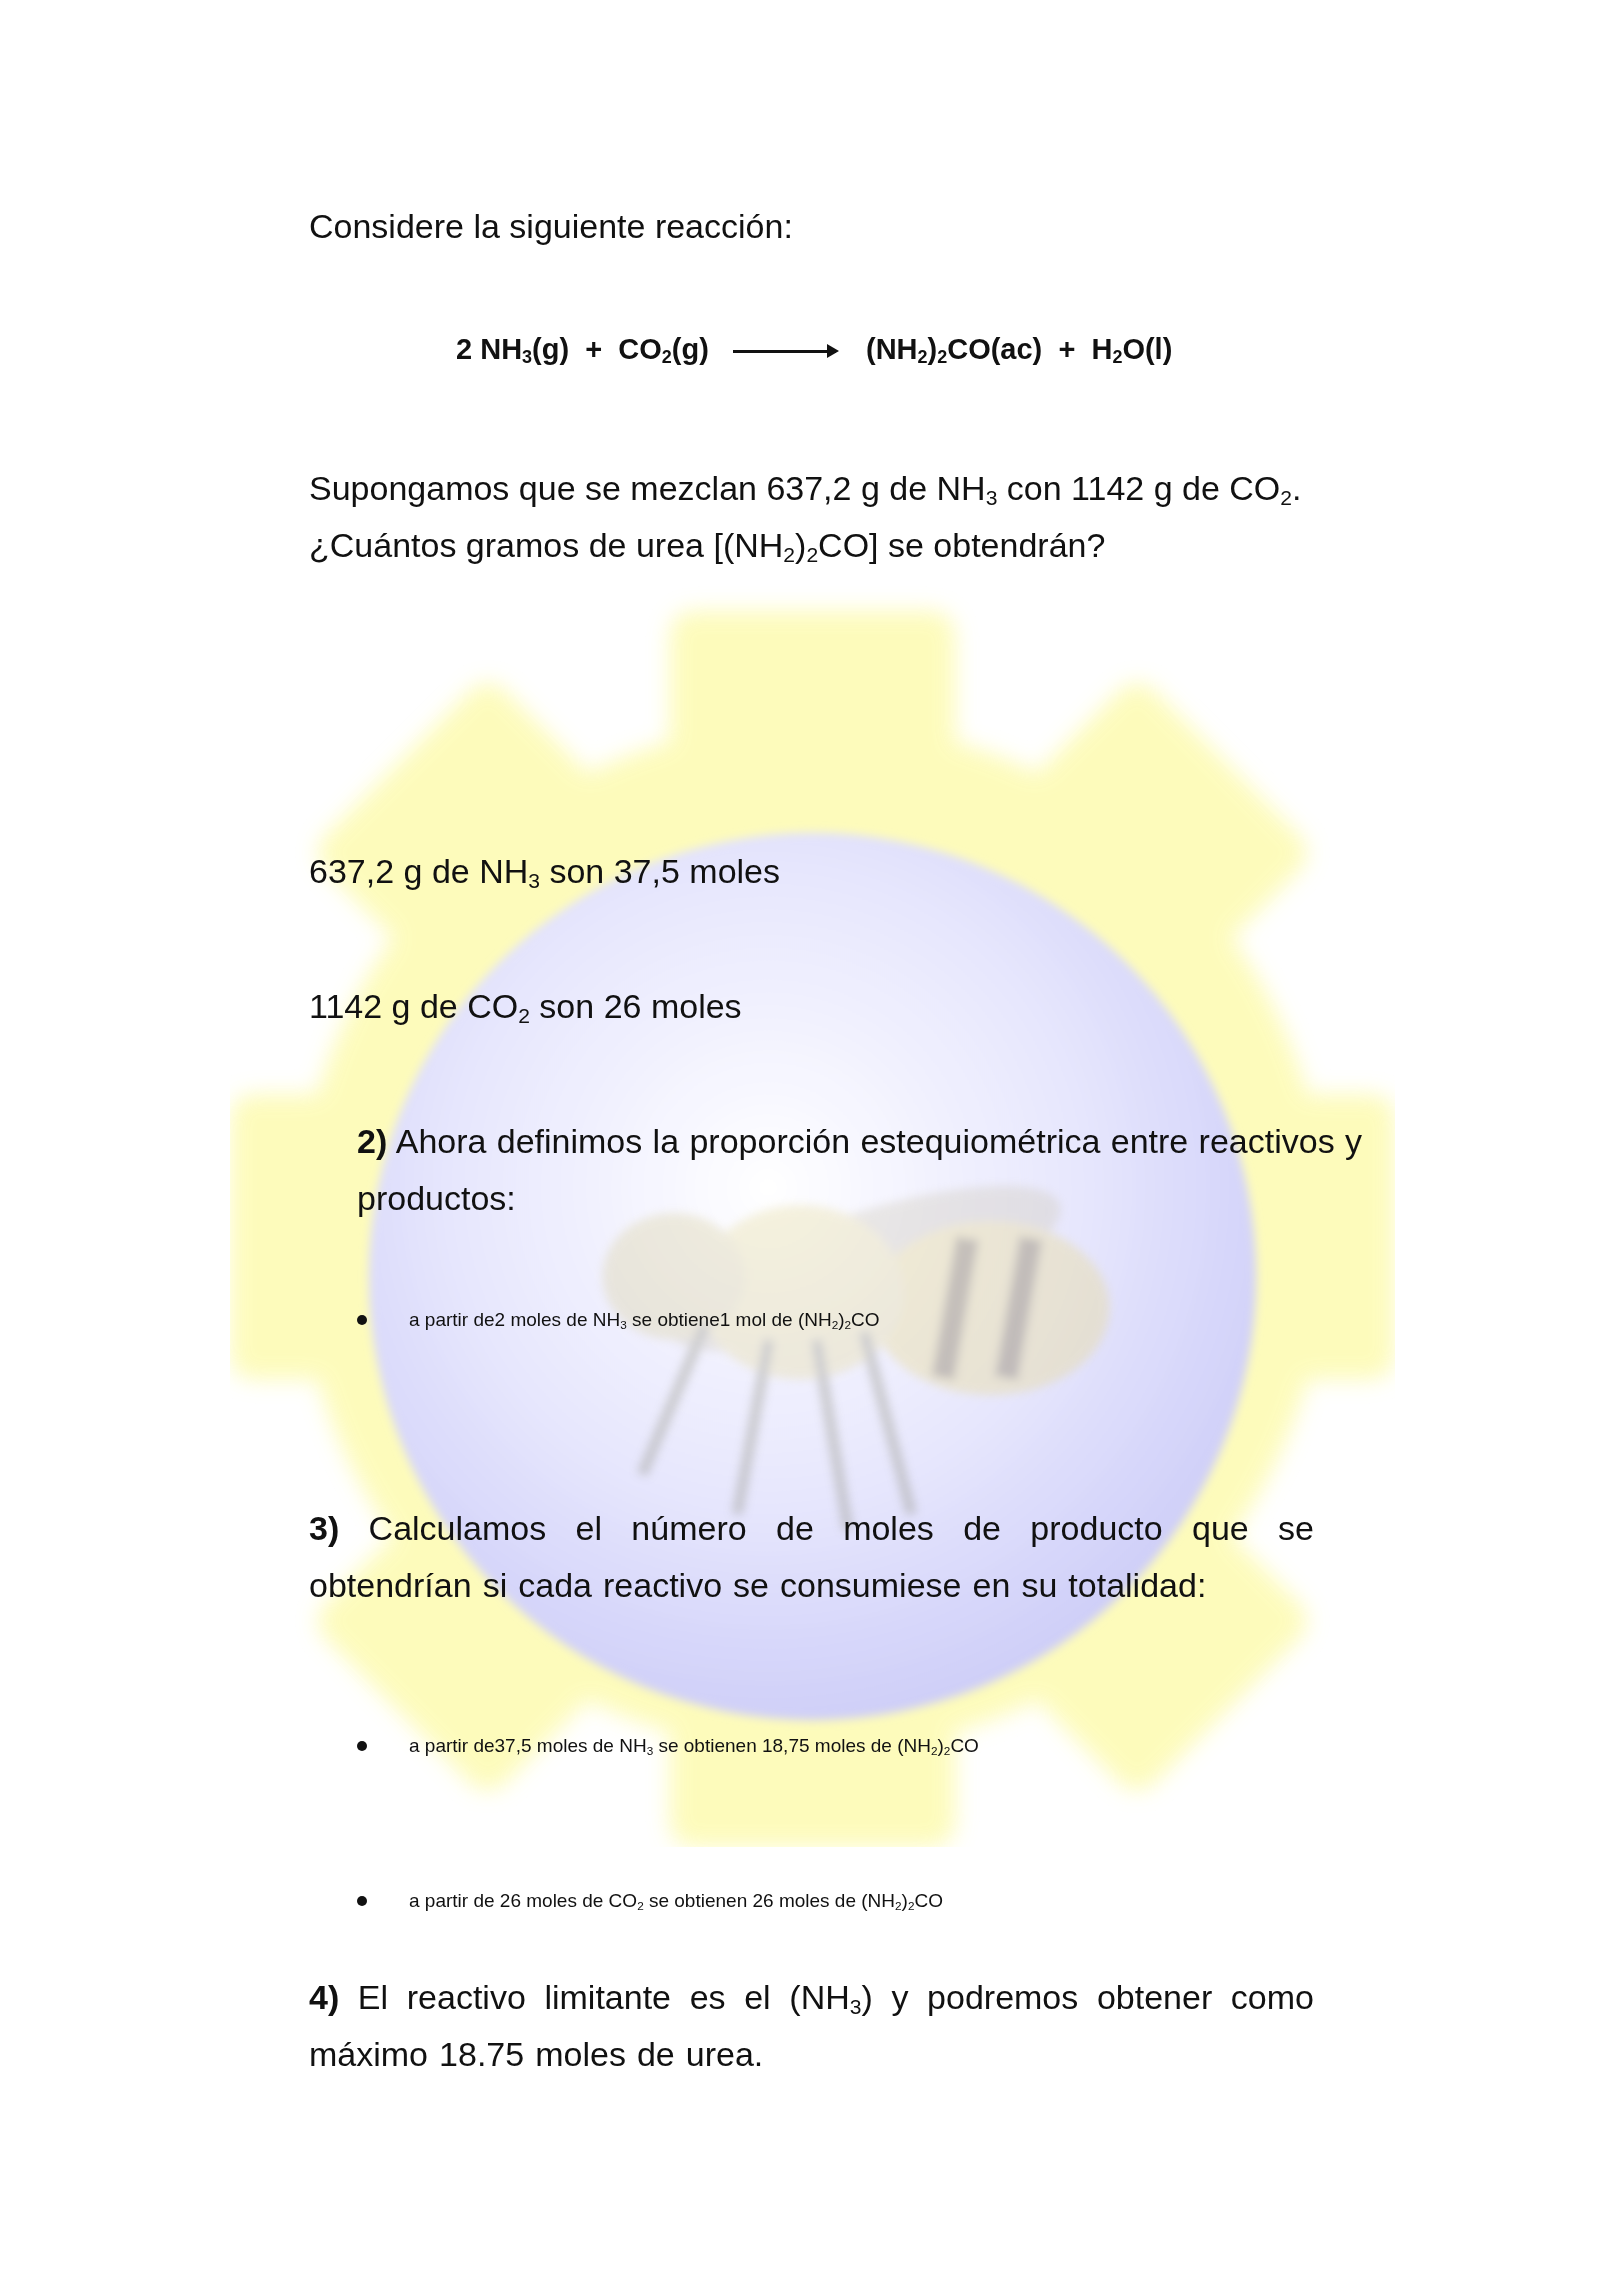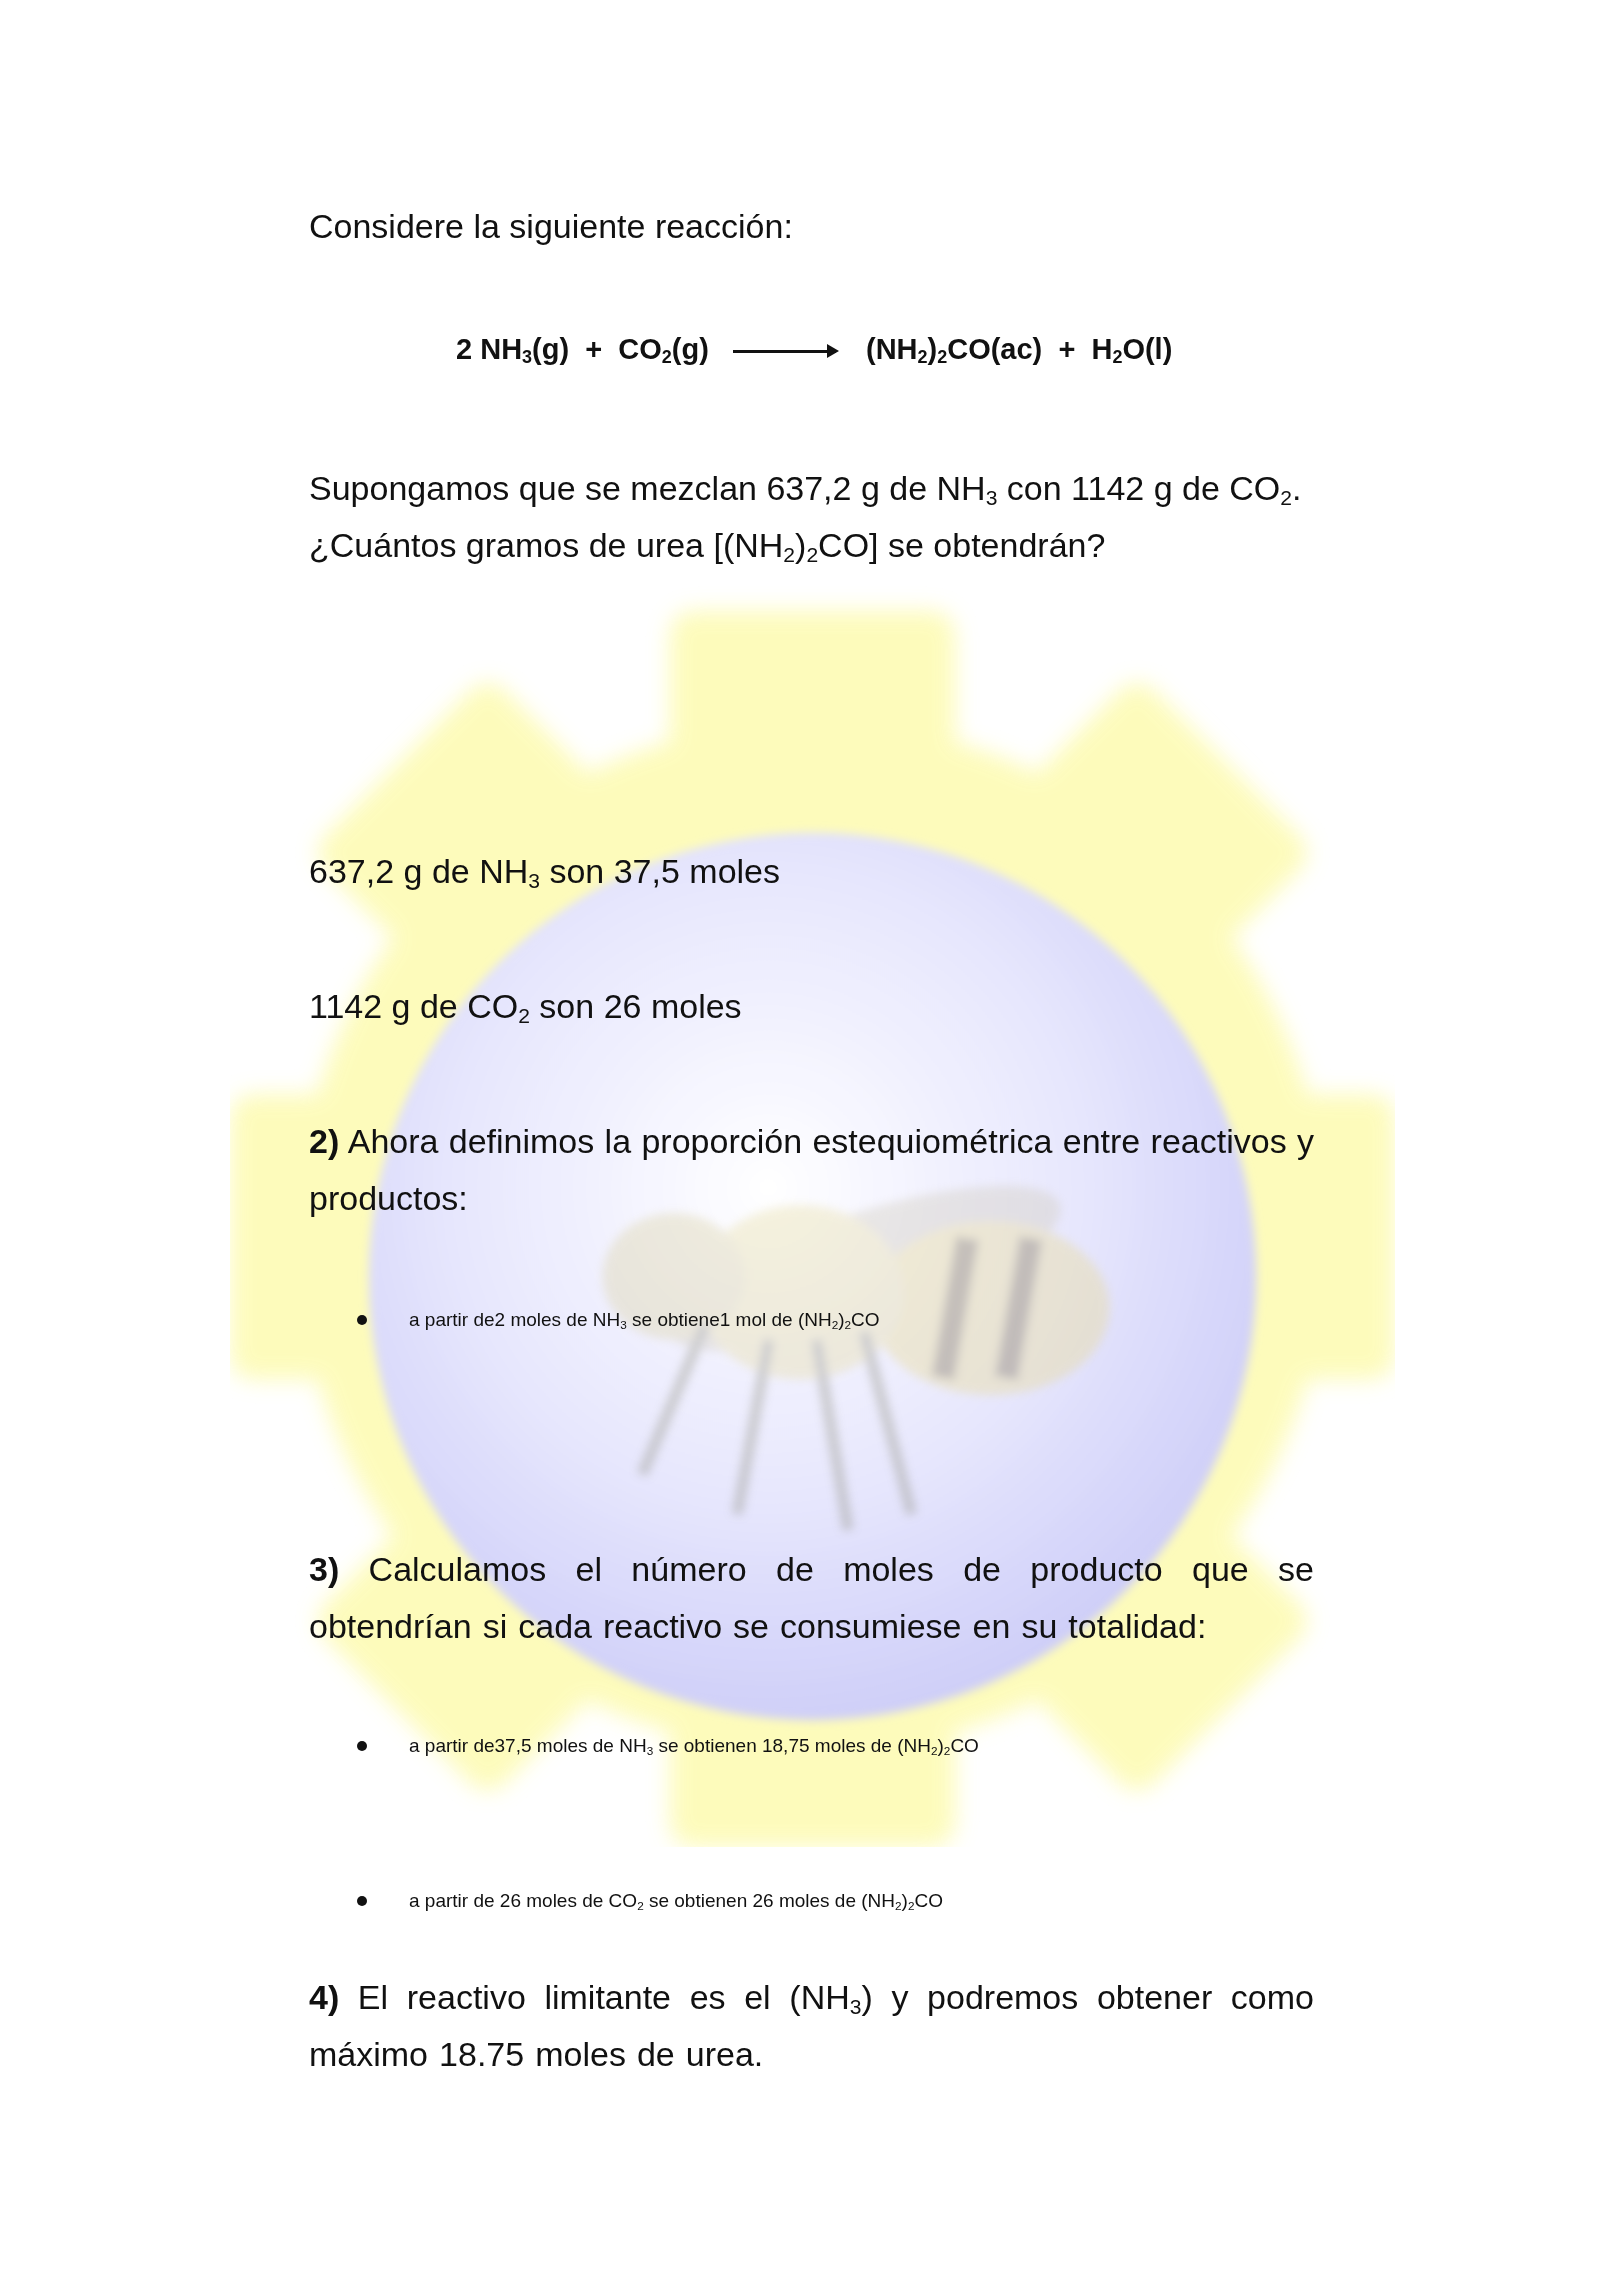--- a/index.html
+++ b/index.html
@@ -90,32 +90,32 @@
 
 
   <p class="para" style="top:843px;">
     <span>637,2 g de NH</span><sub>3</sub><span> son 37,5 moles</span>
   </p>
 
   <p class="para" style="top:978px;">
     <span>1142 g de CO</span><sub>2</sub><span> son 26 moles</span>
   </p>
 
-  <p class="para justify" style="top:1113px;">
+  <p class="para justify" style="top:1113px;margin-left:48px;">
     <span class="num">2)</span><span> Ahora definimos la proporción estequiométrica entre reactivos y productos:</span>
   </p>
 
   <ul class="bullet-list" style="top:1300px;">
     <li class="bullet-item">
       <span class="dot"></span>
       <span>a partir de2 moles de NH</span><sub>3</sub><span> se obtiene1 mol de (NH</span><sub>2</sub><span>)</span><sub>2</sub><span>CO</span>
     </li>
   </ul>
 
-  <p class="para justify-wide" style="top:1541px;">
+  <p class="para justify-wide" style="top:1500px;">
     <span class="num">3)</span><span> Calculamos el número de moles de producto que se obtendrían si cada reactivo se consumiese en su totalidad:</span>
   </p>
 
   <ul class="bullet-list" style="top:1726px;">
     <li class="bullet-item">
       <span class="dot"></span>
       <span>a partir de37,5 moles de NH</span><sub>3</sub><span> se obtienen 18,75 moles de (NH</span><sub>2</sub><span>)</span><sub>2</sub><span>CO</span>
     </li>
     <li class="bullet-item" style="margin-top:115px;">
       <span class="dot"></span>

